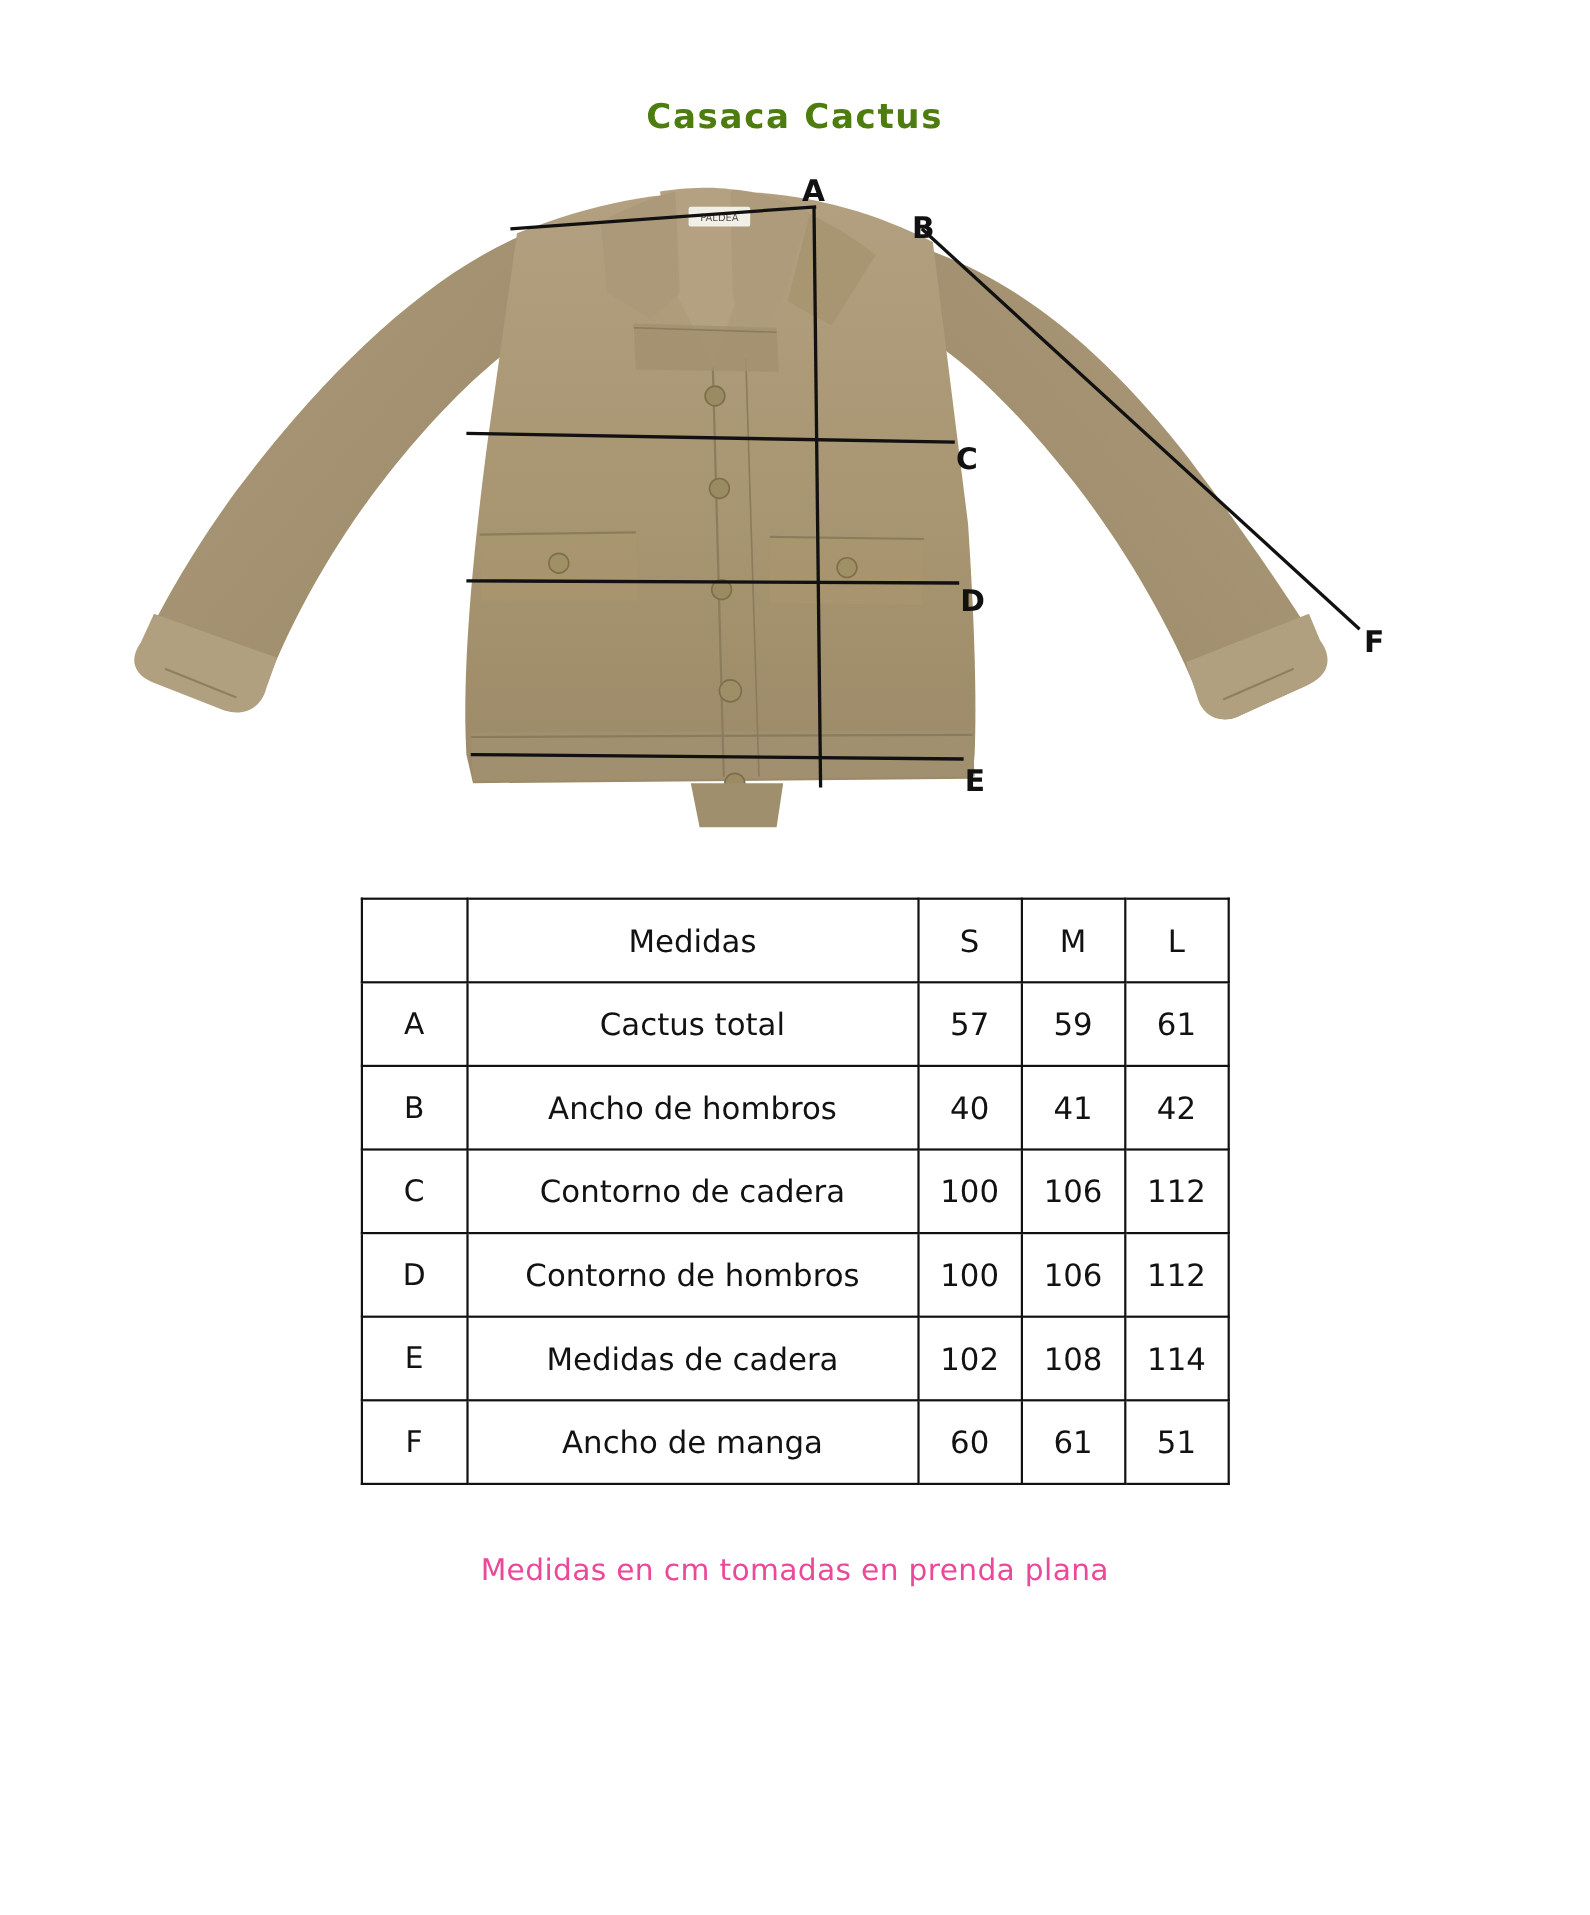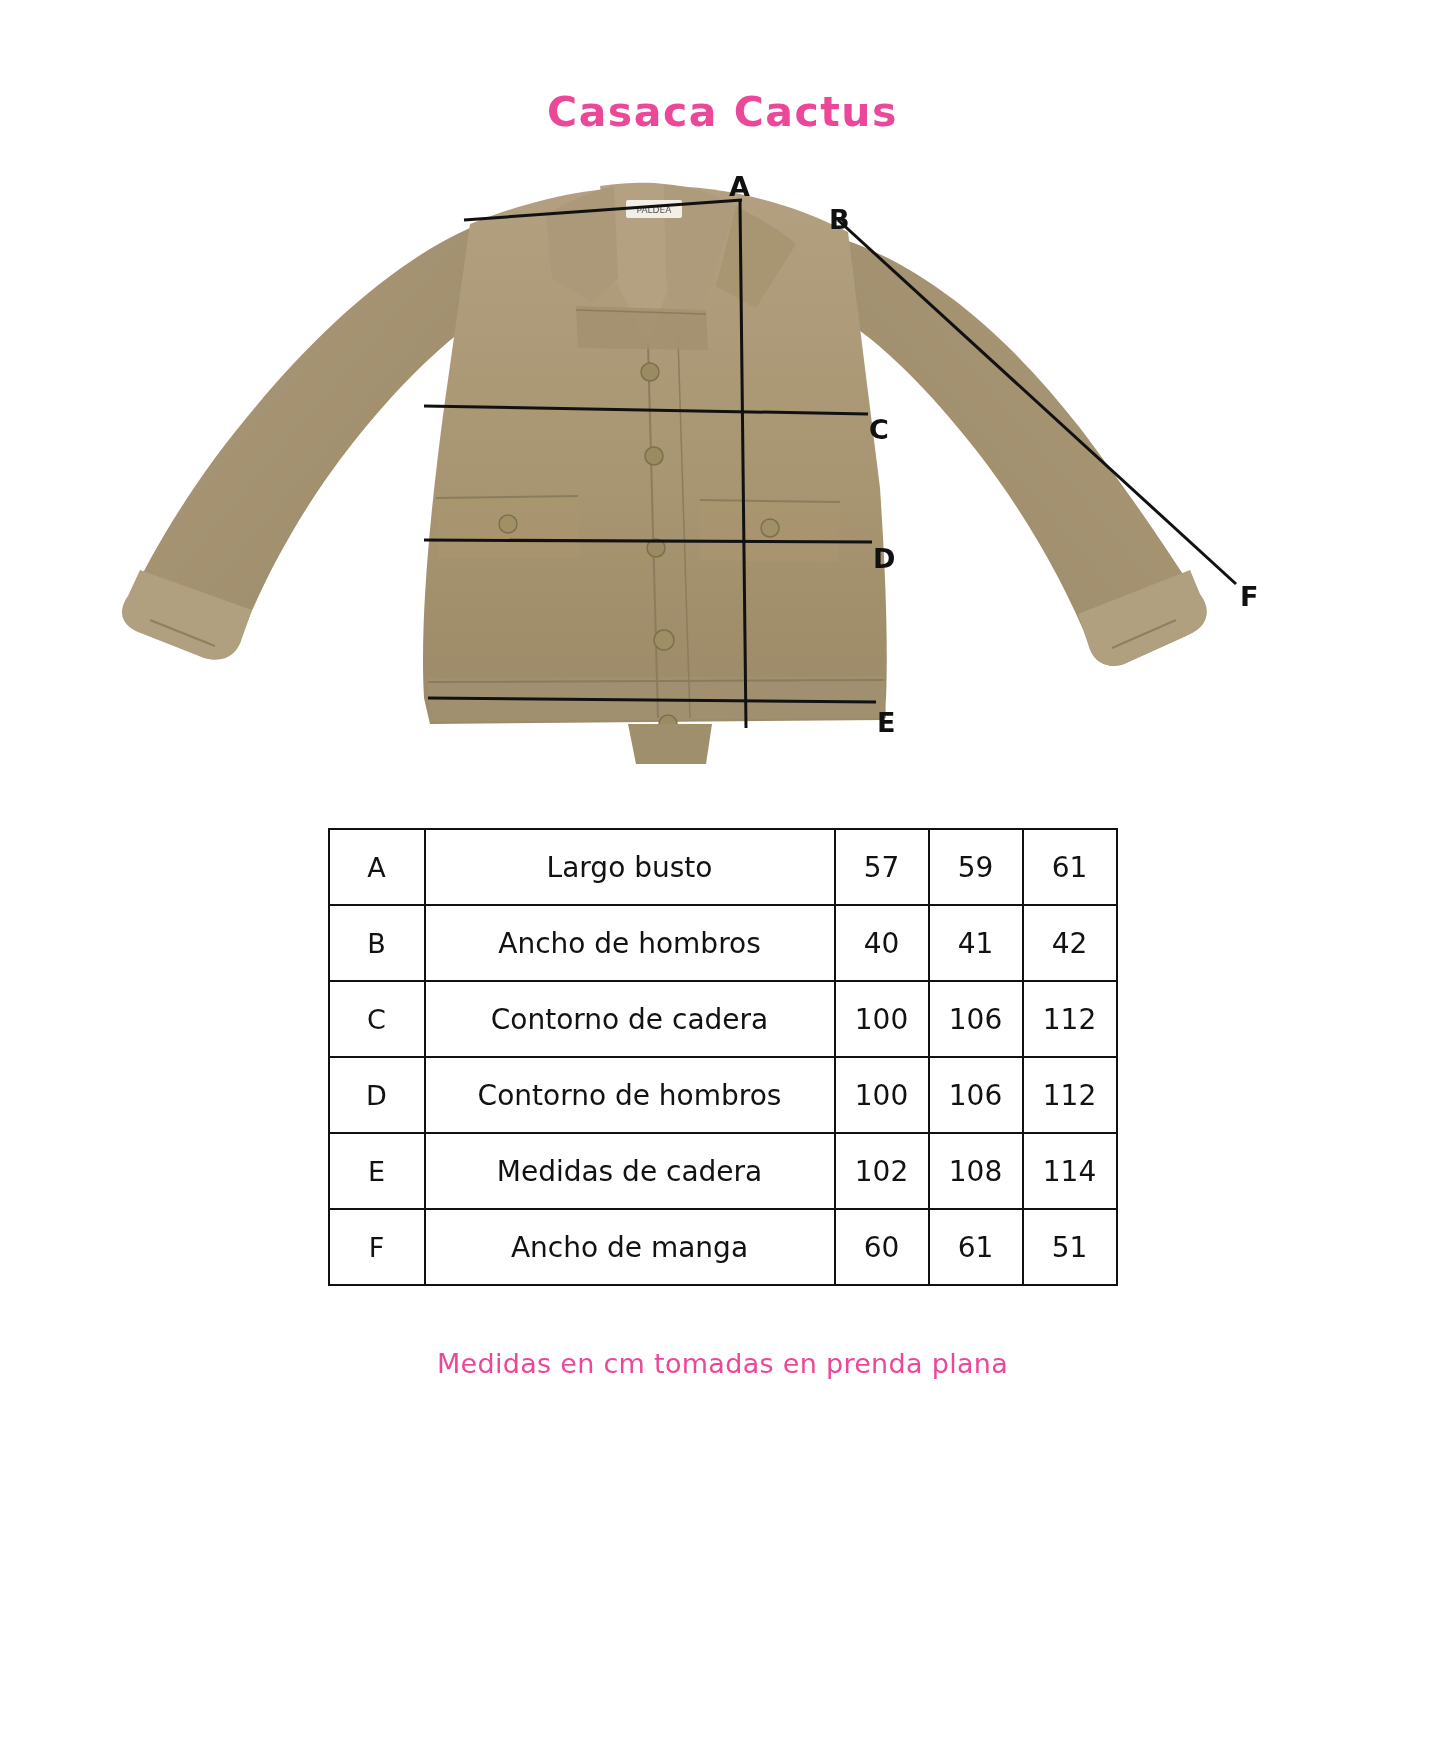--- a/index.html
+++ b/index.html
@@ -12,25 +12,25 @@
     height: 1741px;
     font-family: "DejaVu Sans", sans-serif;
     color: #111111;
     position: relative;
     overflow: hidden;
   }
 
   
   .page-title {
     text-align: center;
-    font-size: 41px;
+    font-size: 31px;
     font-weight: 700;
     letter-spacing: 1.5px;
     margin-top: 88px;
-    color: #ec4899;
+    color: #4d7c0f;
   }
 
   
   .figure-wrap {
     position: relative;
     width: 1445px;
     height: 660px;
     margin-top: 22px;
   }
 
@@ -212,24 +212,31 @@
 <div class="table-wrap">
   <table class="size-table">
     <colgroup>
       <col class="c-letter">
         <col class="c-name">
         <col class="c-size">
         <col class="c-size">
         <col class="c-size">
     </colgroup>
     <tbody>
+      <tr>
+        <td class="cell-letter"></td>
+        <td class="head-medidas">Medidas</td>
+        <td class="cell-size-head">S</td>
+        <td class="cell-size-head">M</td>
+        <td class="cell-size-head">L</td>
+      </tr>
 
       <tr>
         <td class="cell-letter">A</td>
-        <td class="cell-name">Largo busto</td>
+        <td class="cell-name">Cactus total</td>
         <td class="cell-val">57</td>
         <td class="cell-val">59</td>
         <td class="cell-val">61</td>
       </tr>
 
       <tr>
         <td class="cell-letter">B</td>
         <td class="cell-name">Ancho de hombros</td>
         <td class="cell-val">40</td>
         <td class="cell-val">41</td>

